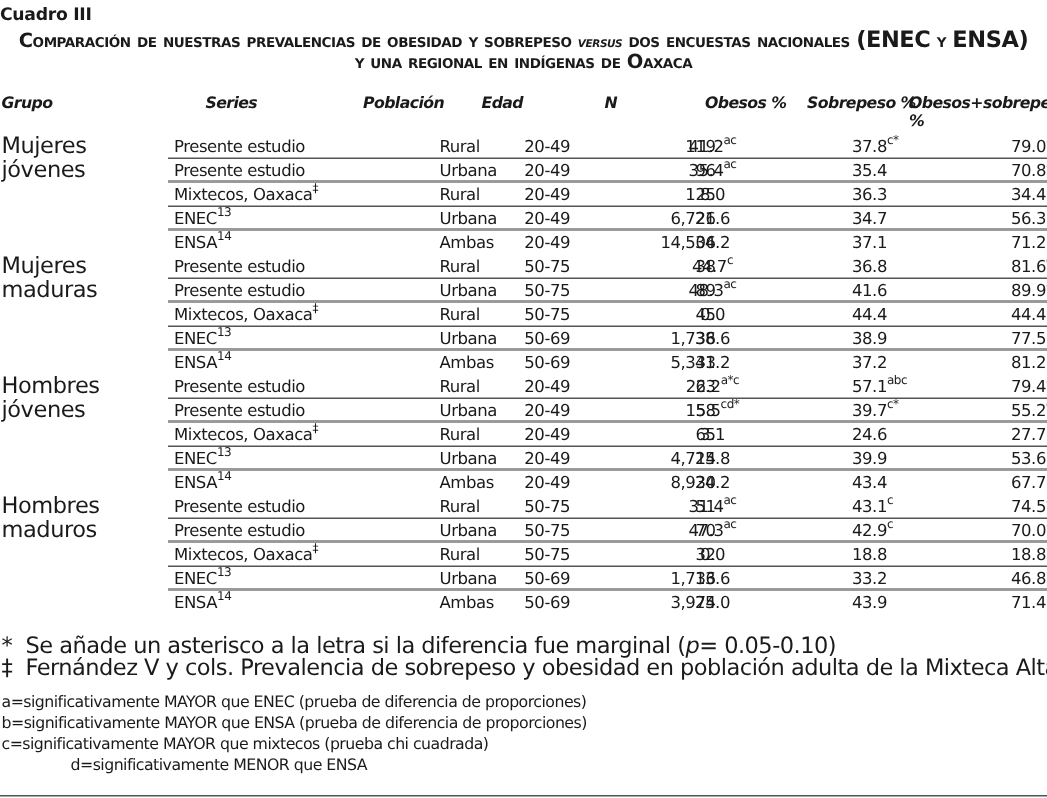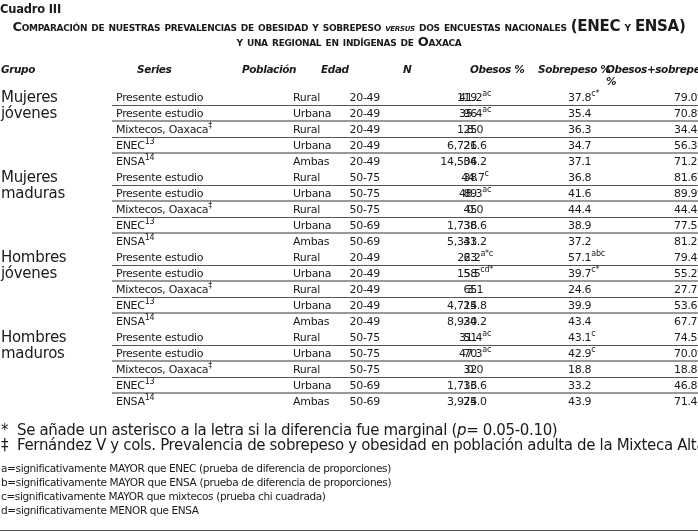--- a/index.html
+++ b/index.html
@@ -277,15 +277,15 @@
   <span>Se añade un asterisco a la letra si la diferencia fue marginal (</span><i>p</i><span>= 0.05-0.10)</span>
 </div>
 <div class="note" style="top:436px;">
   <span>‡</span>&nbsp;
   <span>Fernández V y cols. Prevalencia de sobrepeso y obesidad en población adulta de la Mixteca Alta de Oaxaca. Documento no publicado, 2005</span>
 </div>
 
 <div class="legend" style="top:462px;">a=significativamente MAYOR que ENEC (prueba de diferencia de proporciones)</div>
 <div class="legend" style="top:476px;">b=significativamente MAYOR que ENSA (prueba de diferencia de proporciones)</div>
 <div class="legend" style="top:490px;">c=significativamente MAYOR que mixtecos (prueba chi cuadrada)</div>
-<div class="legend" style="top:504px;">d=significativamente MENOR que ENSA</div>
+<div class="legend" style="top:504px;margin-left:46px;">d=significativamente MENOR que ENSA</div>
 
 <div class="bottom-rule"></div>
 
 </body></html>

